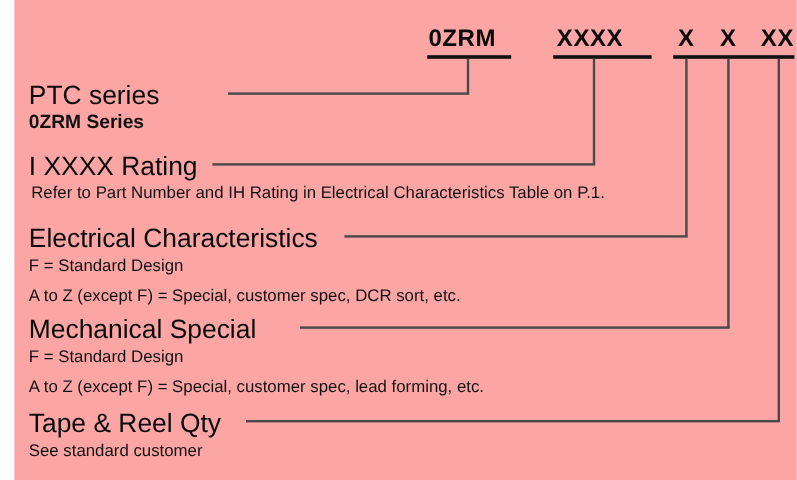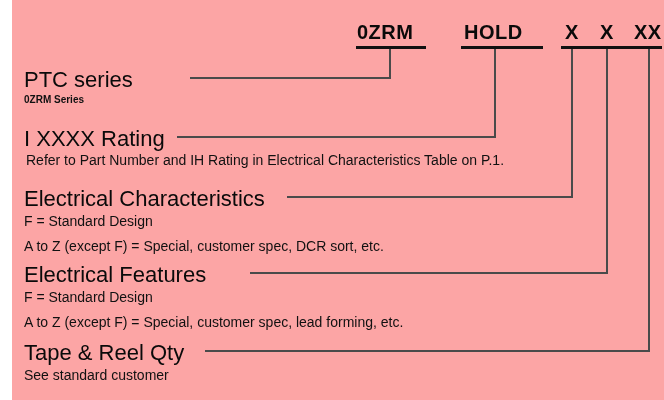--- a/index.html
+++ b/index.html
@@ -47,21 +47,21 @@
   }
   .label-sub {
     position: absolute;
     font-size: 14px;
     color: #111111;
     white-space: nowrap;
     line-height: 1;
   }
   .label-sub-bold {
     position: absolute;
-    font-size: 10px;
+    font-size: 16px;
     font-weight: bold;
     color: #111111;
     white-space: nowrap;
     line-height: 1;
   }
 
   
   .lead-h {
     position: absolute;
     height: 2px;
@@ -74,21 +74,21 @@
   }
 </style>
 </head>
 <body>
 
 <div id="page">
 
   <div class="code-seg" style="left:345px; top:22px;">0ZRM</div>
   <div class="code-rule" style="left:344px; top:46px; width:70px;"></div>
 
-  <div class="code-seg" style="left:452px; top:22px;">HOLD</div>
+  <div class="code-seg" style="left:452px; top:22px;">XXXX</div>
   <div class="code-rule" style="left:449px; top:46px; width:82px;"></div>
 
   <div class="code-seg" style="left:553px; top:22px;">X</div>
   <div class="code-seg" style="left:588px; top:22px;">X</div>
   <div class="code-seg" style="left:622px; top:22px;">XX</div>
   <div class="code-rule" style="left:549px; top:46px; width:101px;"></div>
 
   <div class="lead-v" style="left:377px; top:49px; height:29px;"></div>
   <div class="lead-h" style="left:178px; top:77px; width:201px;"></div>
 
@@ -107,20 +107,20 @@
   <div class="label-major" style="left:12px; top:69px;">PTC series</div>
   <div class="label-sub-bold" style="left:12px; top:95px;">0ZRM Series</div>
 
   <div class="label-major" style="left:12px; top:128px;">I XXXX Rating</div>
   <div class="label-sub" style="left:14px; top:153px;text-align:center;">Refer to Part Number and IH Rating in Electrical Characteristics Table on P.1.</div>
 
   <div class="label-major" style="left:12px; top:188px;">Electrical Characteristics</div>
   <div class="label-sub" style="left:12px; top:214px;">F = Standard Design</div>
   <div class="label-sub" style="left:12px; top:239px;">A to Z (except F) = Special, customer spec, DCR sort, etc.</div>
 
-  <div class="label-major" style="left:12px; top:264px;">Electrical Features</div>
+  <div class="label-major" style="left:12px; top:264px;">Mechanical Special</div>
   <div class="label-sub" style="left:12px; top:290px;">F = Standard Design</div>
   <div class="label-sub" style="left:12px; top:315px;">A to Z (except F) = Special, customer spec, lead forming, etc.</div>
 
   <div class="label-major" style="left:12px; top:342px;">Tape &amp; Reel Qty</div>
   <div class="label-sub" style="left:12px; top:368px;">See standard customer</div>
 
 </div>
 
 </body></html>

